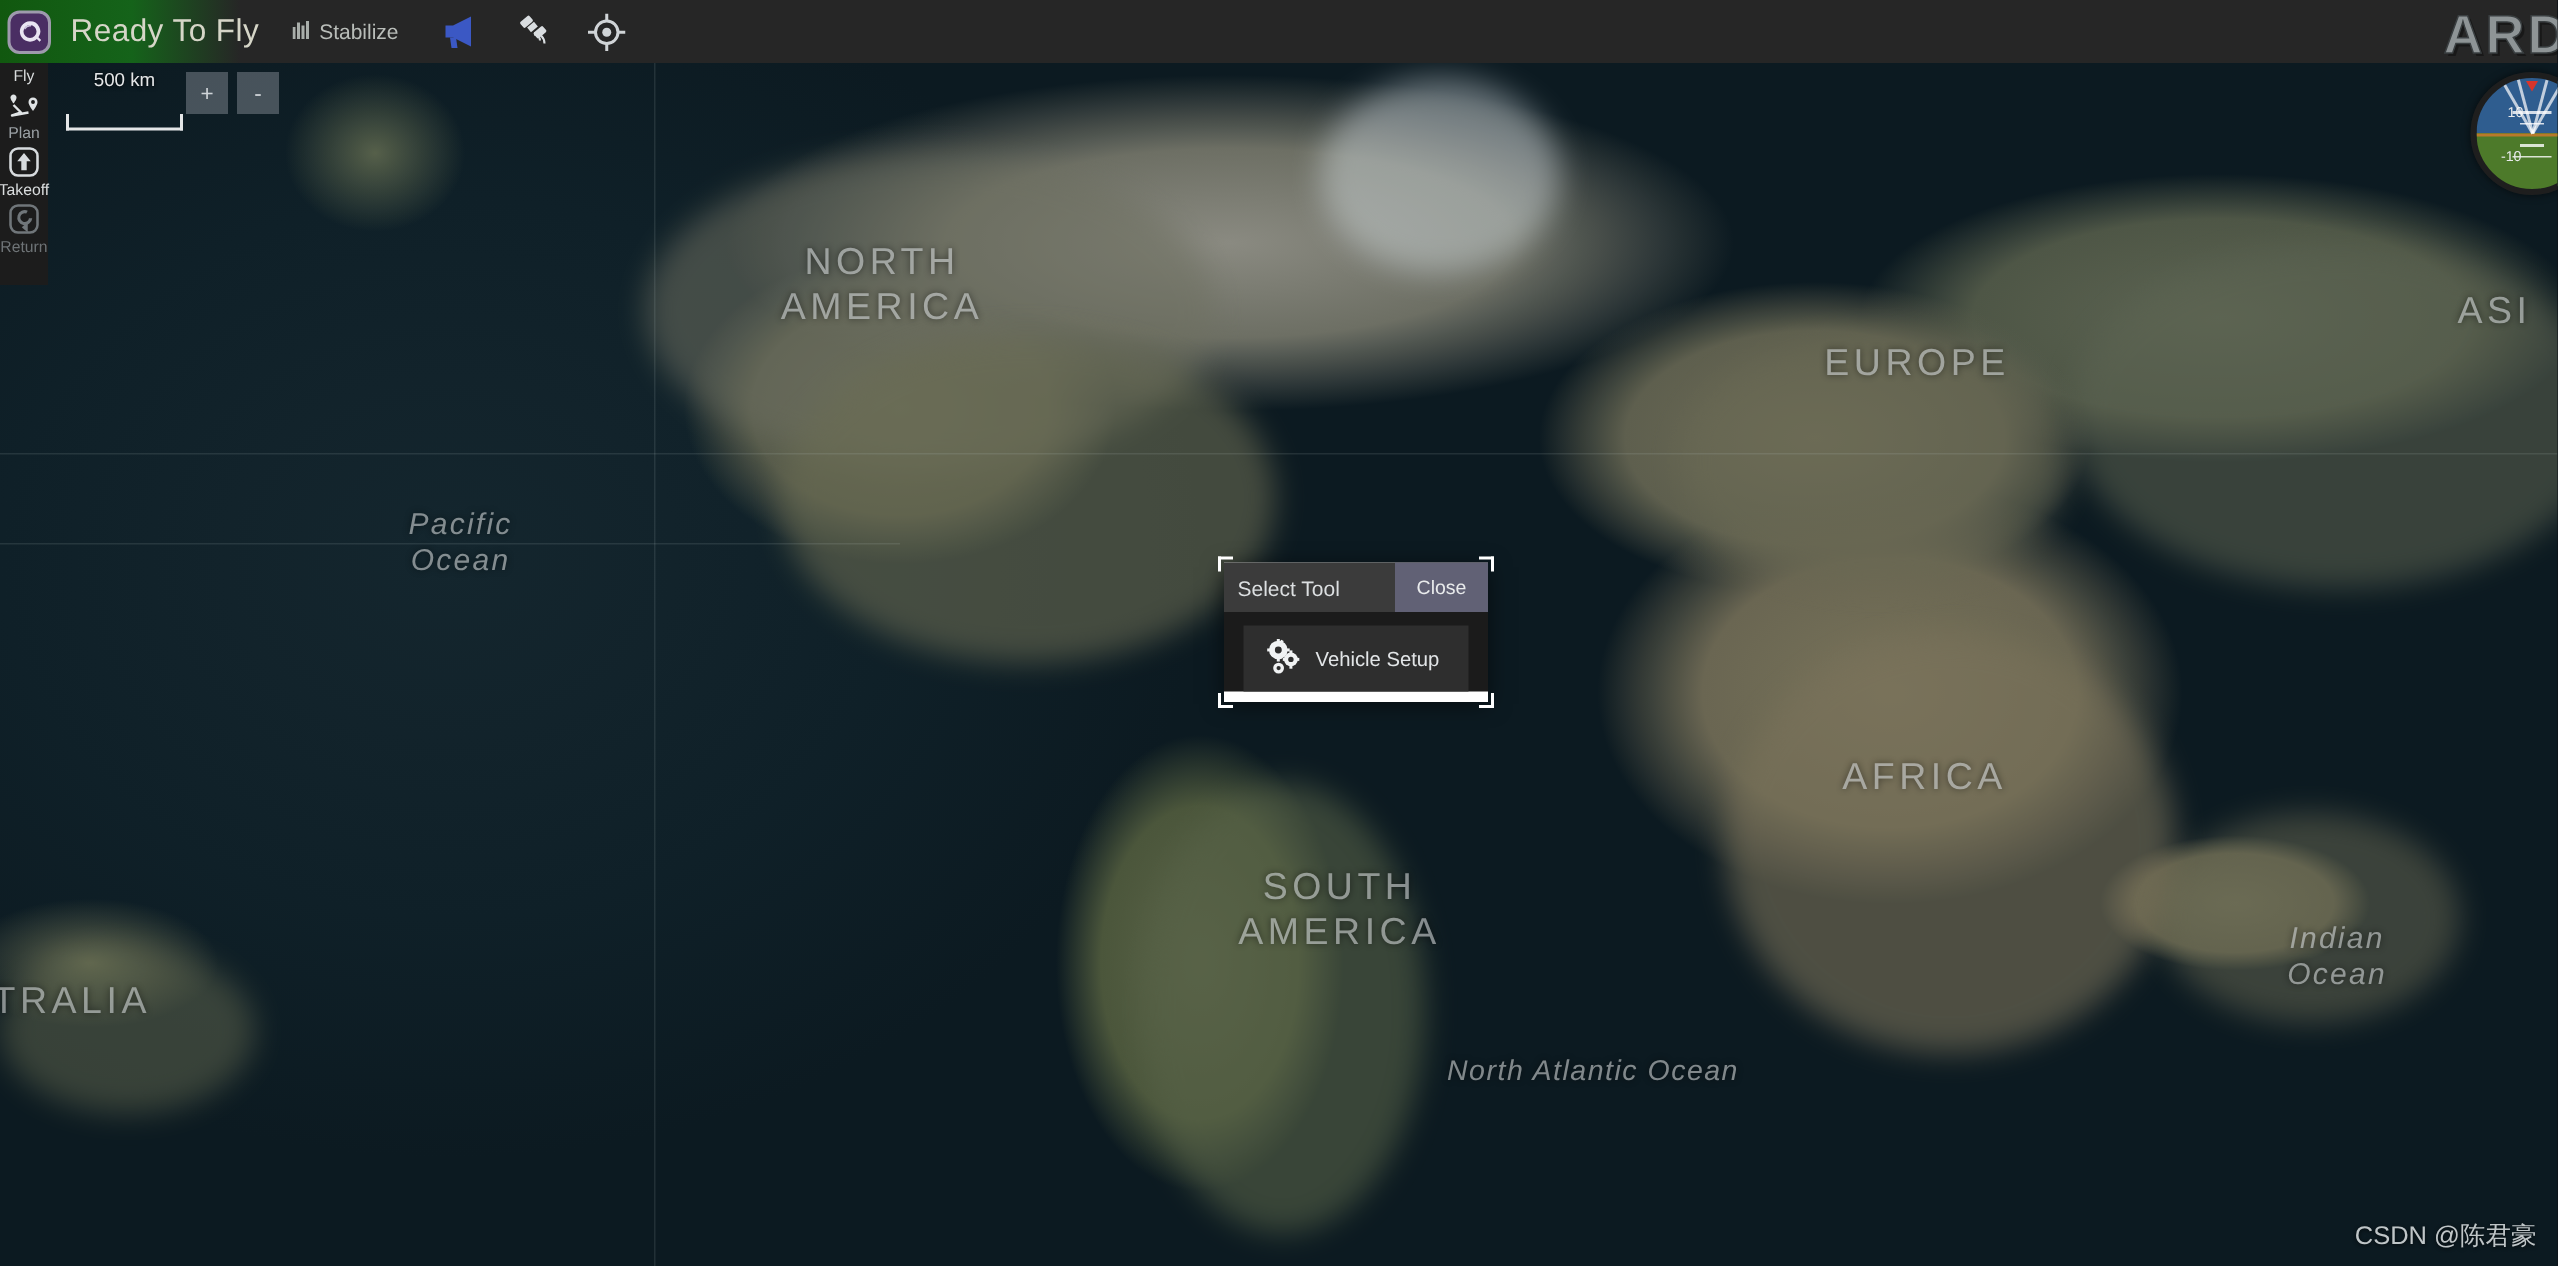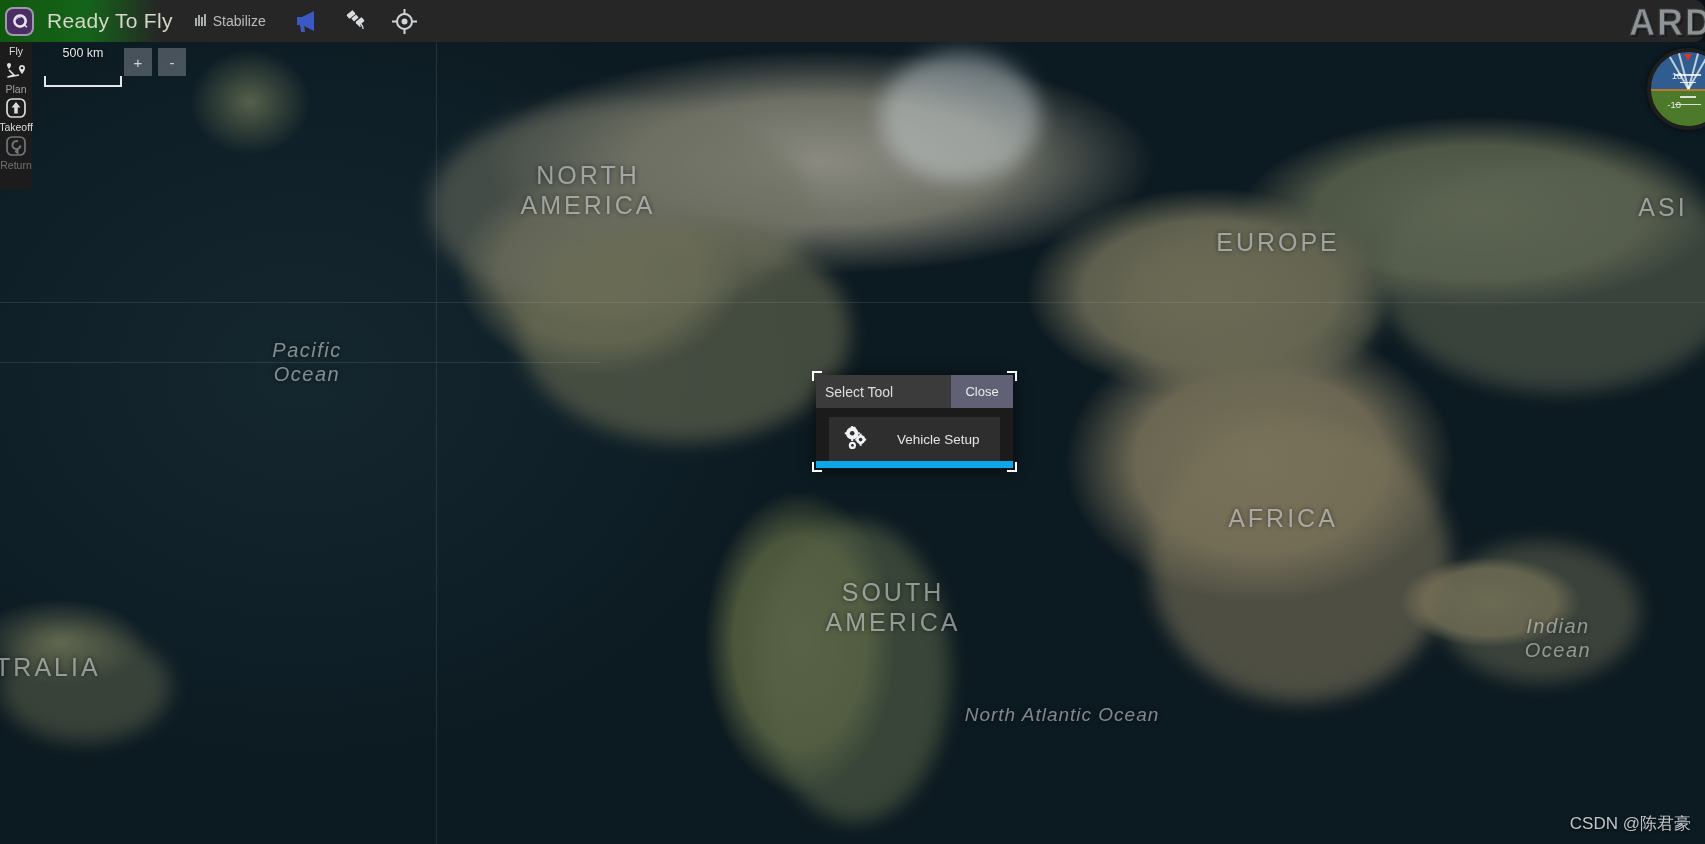--- a/index.html
+++ b/index.html
@@ -33,21 +33,21 @@
     pointer-events:none; font-family:"Liberation Sans", sans-serif;
   }
   .maplabel.big { font-size:25px; letter-spacing:3px; line-height:1.18; }
   .maplabel.mid { font-size:20px; font-style:italic; line-height:1.2; }
   .maplabel.oc  { font-size:19px; font-style:italic; letter-spacing:1px; }
   .gridline { position:absolute; background:rgba(200,210,215,.12); }
 
   
   #toolbar {
     position:absolute; left:0; top:0; width:1705px; height:42px;
-    background:#262626; display:flex; align-items:center; z-index:40;border-radius:11px;
+    background:#262626; display:flex; align-items:center; z-index:40;
   }
   #toolbar-greenbg {
     position:absolute; left:0; top:0; height:42px; width:160px;
     background:linear-gradient(90deg,#11580f 0%, #15631a 55%, rgba(38,38,38,1) 100%);
   }
   .tb-logo {
     position:relative; z-index:2; width:29px; height:29px; margin-left:5px;
     border-radius:8px; background:#4a2e63; border:2px solid #9e9aad;
     display:flex; align-items:center; justify-content:center;
   }
@@ -121,35 +121,35 @@
     width:0; height:0; border-left:4px solid transparent; border-right:4px solid transparent;
     border-top:7px solid #d8352b;
   }
   #attitude .roll-tick {
     position:absolute; left:50%; top:50%; width:1.5px; height:40px;
     background:rgba(255,255,255,.7); transform-origin:50% 0;
   }
 
   
   #dialog {
-    position:absolute; left:816px; top:375px; width:197px; z-index:60;
-    background:#0ea5e9; box-shadow:0 2px 14px rgba(0,0,0,.55);
+    position:absolute; left:816px; top:375px; width:176px; z-index:60;
+    background:#ffffff; box-shadow:0 2px 14px rgba(0,0,0,.55);
   }
   #dlg-header {
     height:33px; display:flex; align-items:stretch; justify-content:space-between;
     background:#3b3b3b;
   }
   #dlg-title { color:#dcdfe1; font-size:14px; display:flex; align-items:center; padding-left:9px; }
   #dlg-close {
     background:#616175; color:#e9ebec; font-size:13px; width:62px;
     display:flex; align-items:center; justify-content:center; cursor:pointer;
   }
   #dlg-body { padding:9px 13px 0 13px; background:#1b1b1b; }
   .dlg-item {
-    display:flex; align-items:center; gap:26px; height:44px; margin-bottom:7px;
+    display:flex; align-items:center; gap:6px; height:44px; margin-bottom:7px;
     background:#2e2e2e; padding-left:12px; cursor:pointer;
   }
   .dlg-item-label { color:#e2e5e7; font-size:13.5px; white-space:nowrap; }
   .dlg-icon { width:30px; display:flex; align-items:center; justify-content:center; flex:0 0 30px; }
   #dlg-version {
     text-align:center; color:#c5c9cb; font-size:10.5px; line-height:13px;
     padding:6px 0 11px 0; background:#1b1b1b;
   }
   .corner {
     position:absolute; width:10px; height:10px; border:2px solid #ffffff; z-index:61;

